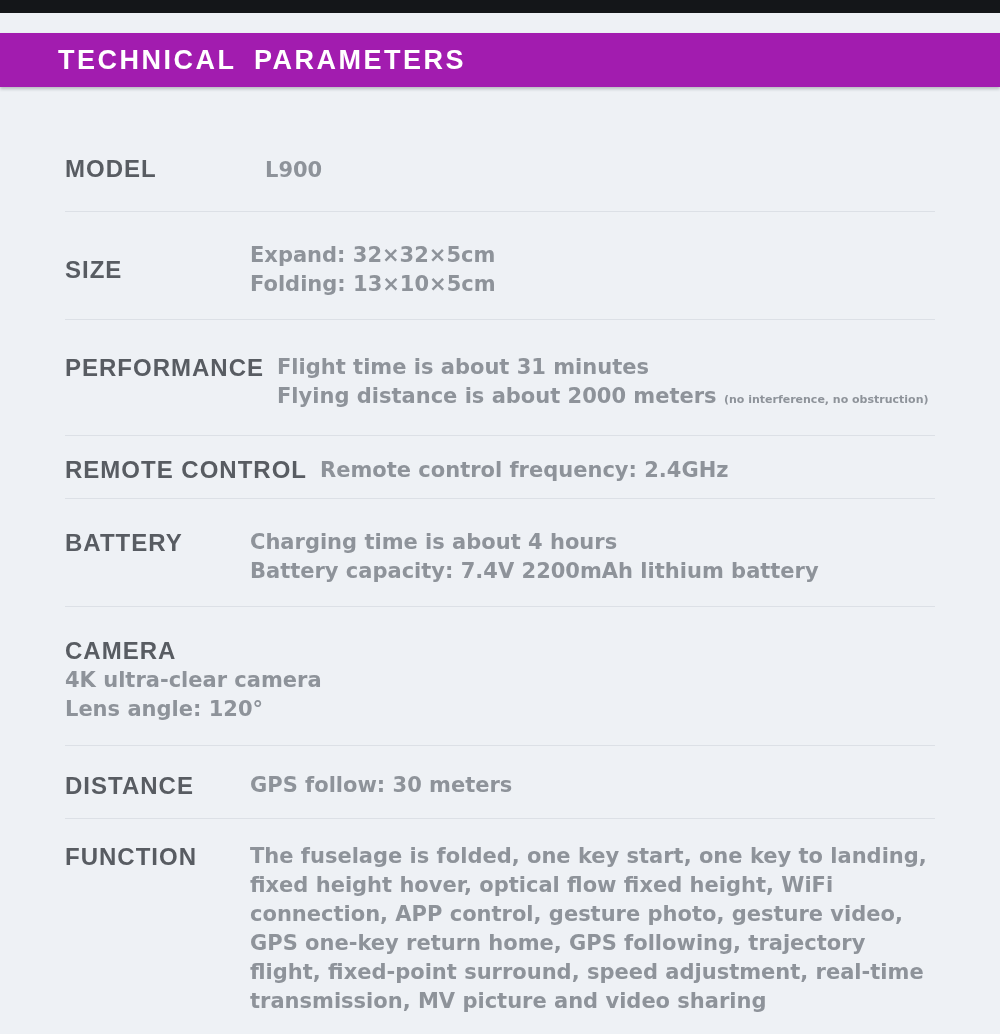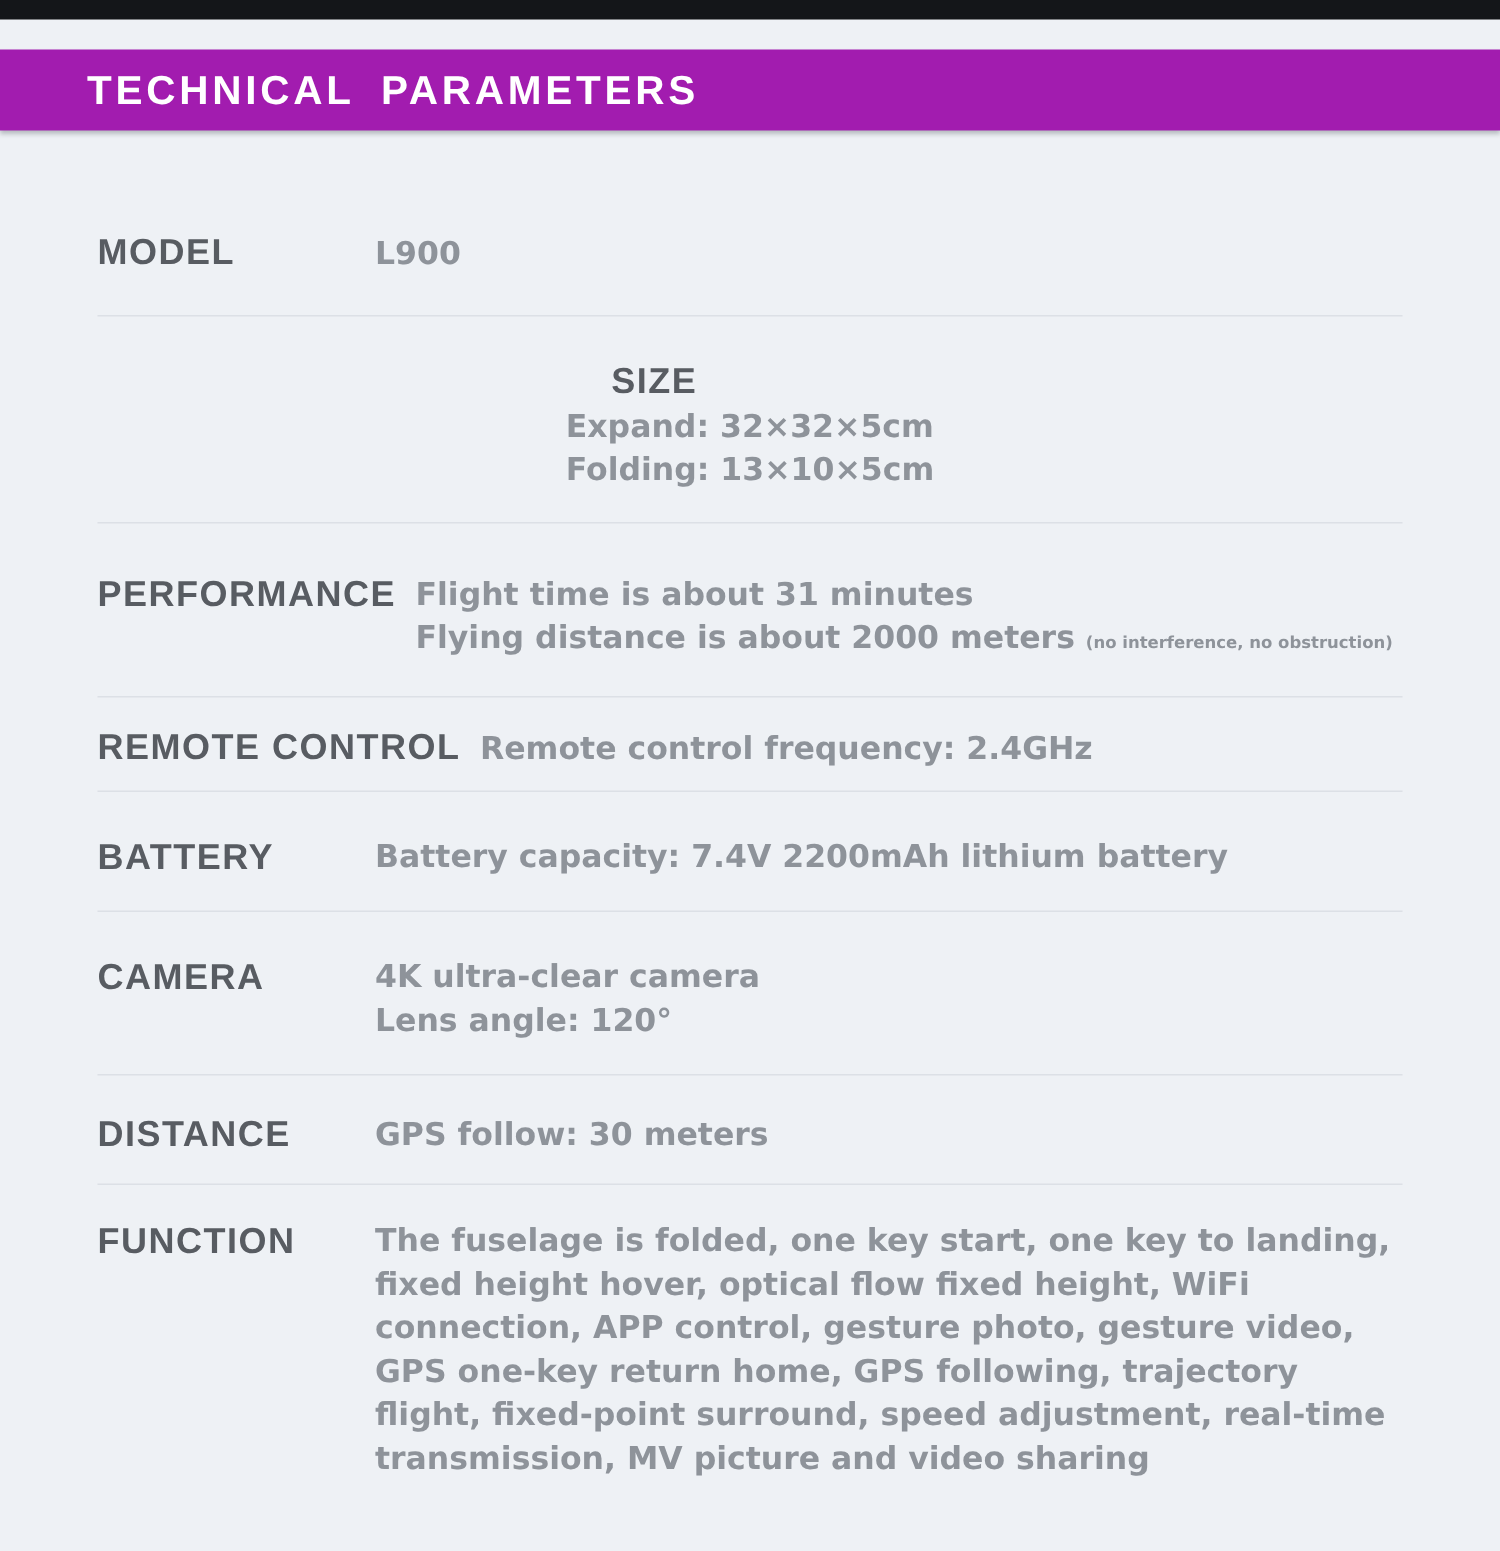--- a/index.html
+++ b/index.html
@@ -61,26 +61,26 @@
     line-height:29px;
     font-family:"DejaVu Sans","Liberation Sans",sans-serif;
     font-weight:bold;
   }
   .param-value .vline{white-space:nowrap;}
   .param-value .note{
     font-size:11px;
     white-space:nowrap;
   }
   
-  .param-row:nth-child(1){padding:66px 0 26px 0;}
-  .param-row:nth-child(2){padding:29px 0 20px 0;flex-direction:column;}
+  .param-row:nth-child(1){padding:66px 0 26px 0;gap:15px;}
+  .param-row:nth-child(2){padding:29px 0 20px 0;}
   .param-row:nth-child(3){padding:33px 0 21px 0;}
   .param-row:nth-child(4){padding:19px 0 13px 0;}
   .param-row:nth-child(5){padding:29px 0 20px 0;}
-  .param-row:nth-child(6){padding:29px 0 21px 0;}
+  .param-row:nth-child(6){padding:29px 0 21px 0;flex-direction:column;}
   .param-row:nth-child(7){padding:25px 0 17px 0;}
   .param-row:nth-child(8){padding:23px 0 21px 0;}
 </style>
 </head>
 <body>
 
 <div class="top-strip"></div>
 
 <div class="header-bar">
   <div class="title">TECHNICAL PARAMETERS</div>
@@ -114,20 +114,21 @@
   <div class="param-row row-center">
     <div class="param-label">REMOTE CONTROL</div>
     <div class="param-value">
       <div class="vline">Remote control frequency: 2.4GHz</div>
     </div>
   </div>
 
   <div class="param-row">
     <div class="param-label">BATTERY</div>
     <div class="param-value">
+      <div class="vline">Charging time is about 4 hours</div>
       <div class="vline">Battery capacity: 7.4V 2200mAh lithium battery</div>
     </div>
   </div>
 
   <div class="param-row">
     <div class="param-label">CAMERA</div>
     <div class="param-value">
       <div class="vline">4K ultra-clear camera</div>
       <div class="vline">Lens angle: 120°</div>
     </div>

